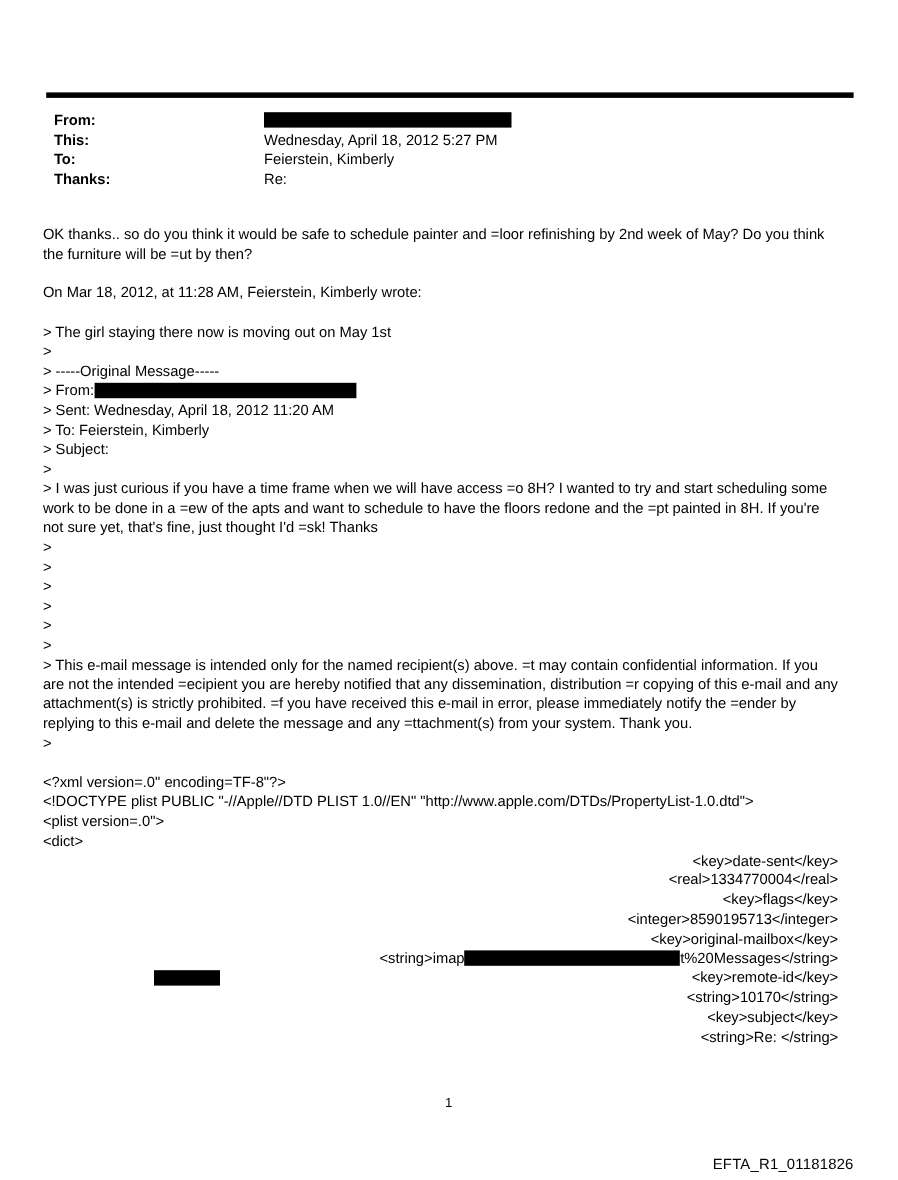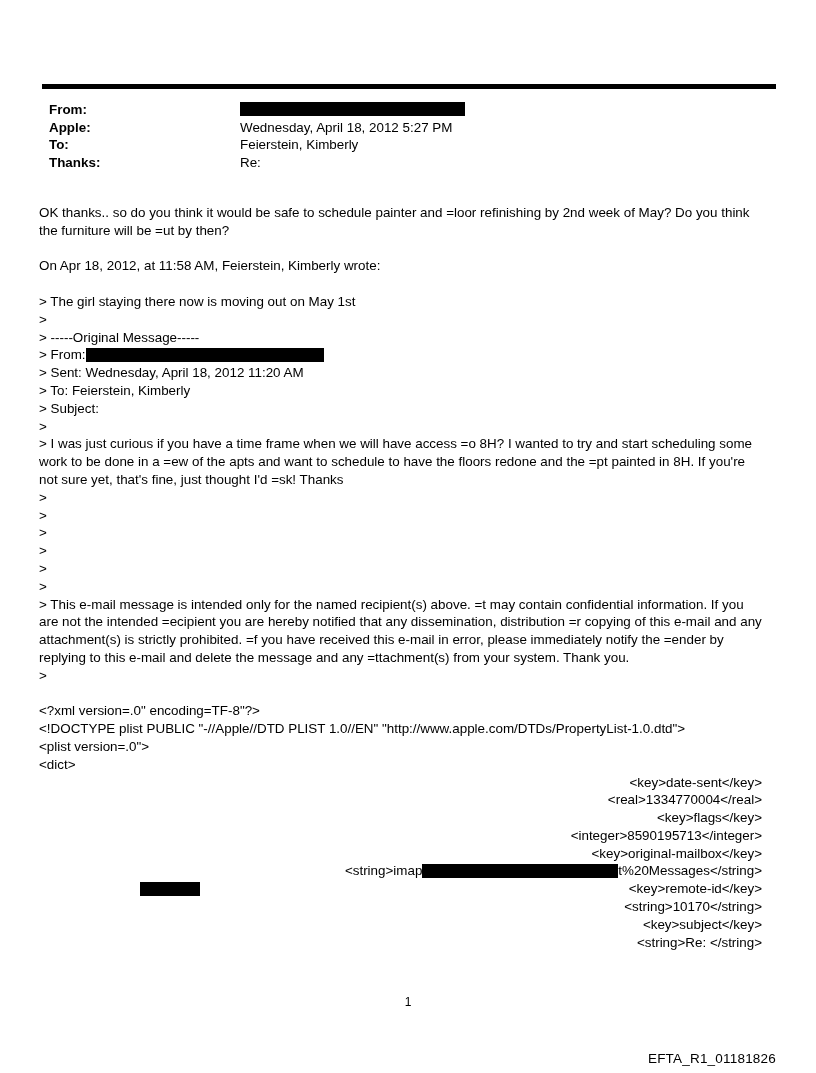--- a/index.html
+++ b/index.html
@@ -51,37 +51,37 @@
 
 <div class="page">
   <div class="top-rule"></div>
 
   <div class="email-header">
       <div class="hrow">
         <span class="hlabel">From:</span>
         <span class="hvalue"><span class="redact" style="width: 225px;"></span></span>
       </div>
       <div class="hrow">
-        <span class="hlabel">Apple:</span>
+        <span class="hlabel">This:</span>
         <span class="hvalue">Wednesday, April 18, 2012 5:27 PM</span>
       </div>
       <div class="hrow">
         <span class="hlabel">To:</span>
         <span class="hvalue">Feierstein, Kimberly</span>
       </div>
       <div class="hrow">
         <span class="hlabel">Thanks:</span>
         <span class="hvalue">Re:</span>
       </div>
     </div>
 
   <div class="email-body">
       <div class="line"><span>OK thanks.. so do you think it would be safe to schedule painter and =loor refinishing by 2nd week of May? Do you think the furniture will be =ut by then?</span></div>
       <div class="line">&nbsp;</div>
-      <div class="line"><span>On Apr 18, 2012, at 11:58 AM, Feierstein, Kimberly wrote:</span></div>
+      <div class="line"><span>On Mar 18, 2012, at 11:28 AM, Feierstein, Kimberly wrote:</span></div>
       <div class="line">&nbsp;</div>
       <div class="line"><span>&gt; The girl staying there now is moving out on May 1st</span></div>
       <div class="line"><span>&gt;</span></div>
       <div class="line"><span>&gt; -----Original Message-----</span></div>
       <div class="line"><span>&gt; From:</span><span class="redact" style="width: 238px;"></span></div>
       <div class="line"><span>&gt; Sent: Wednesday, April 18, 2012 11:20 AM</span></div>
       <div class="line"><span>&gt; To: Feierstein, Kimberly</span></div>
       <div class="line"><span>&gt; Subject:</span></div>
       <div class="line"><span>&gt;</span></div>
       <div class="line"><span>&gt; I was just curious if you have a time frame when we will have access =o 8H? I wanted to try and start scheduling some work to be done in a =ew of the apts and want to schedule to have the floors redone and the =pt painted in 8H. If you're not sure yet, that's fine, just thought I'd =sk! Thanks</span></div>

